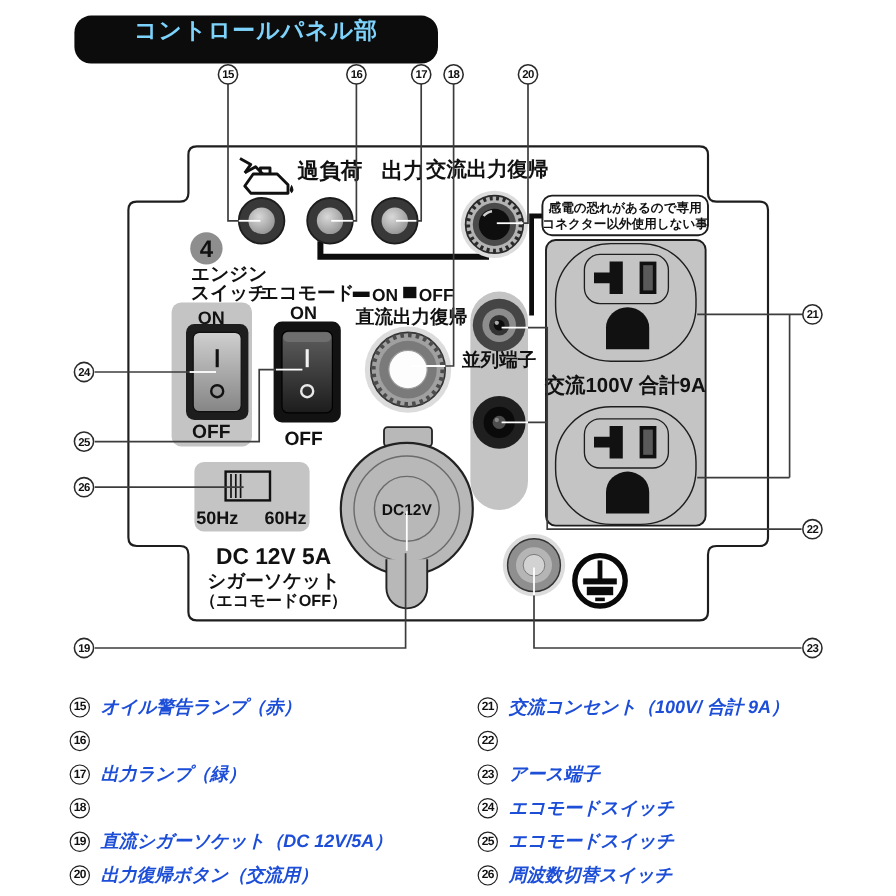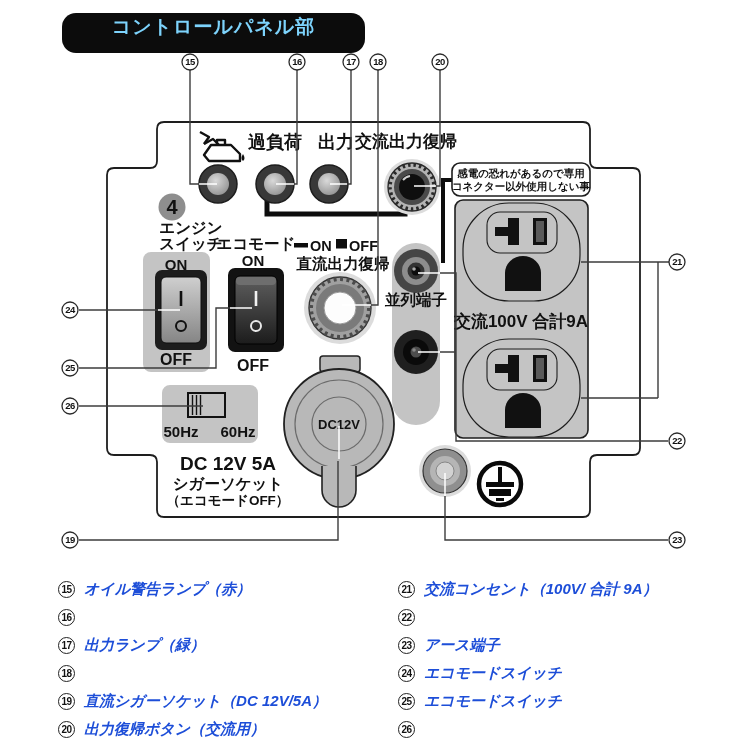--- a/index.html
+++ b/index.html
@@ -326,14 +326,15 @@
   <div class="lrow">
       <span class="lnum">24</span>
       <span class="ltxt">エコモードスイッチ</span>
     </div>
   <div class="lrow">
       <span class="lnum">25</span>
       <span class="ltxt">エコモードスイッチ</span>
     </div>
   <div class="lrow">
       <span class="lnum">26</span>
+      <span class="ltxt">周波数切替スイッチ</span>
     </div>
 </div>
 
 </body></html>

